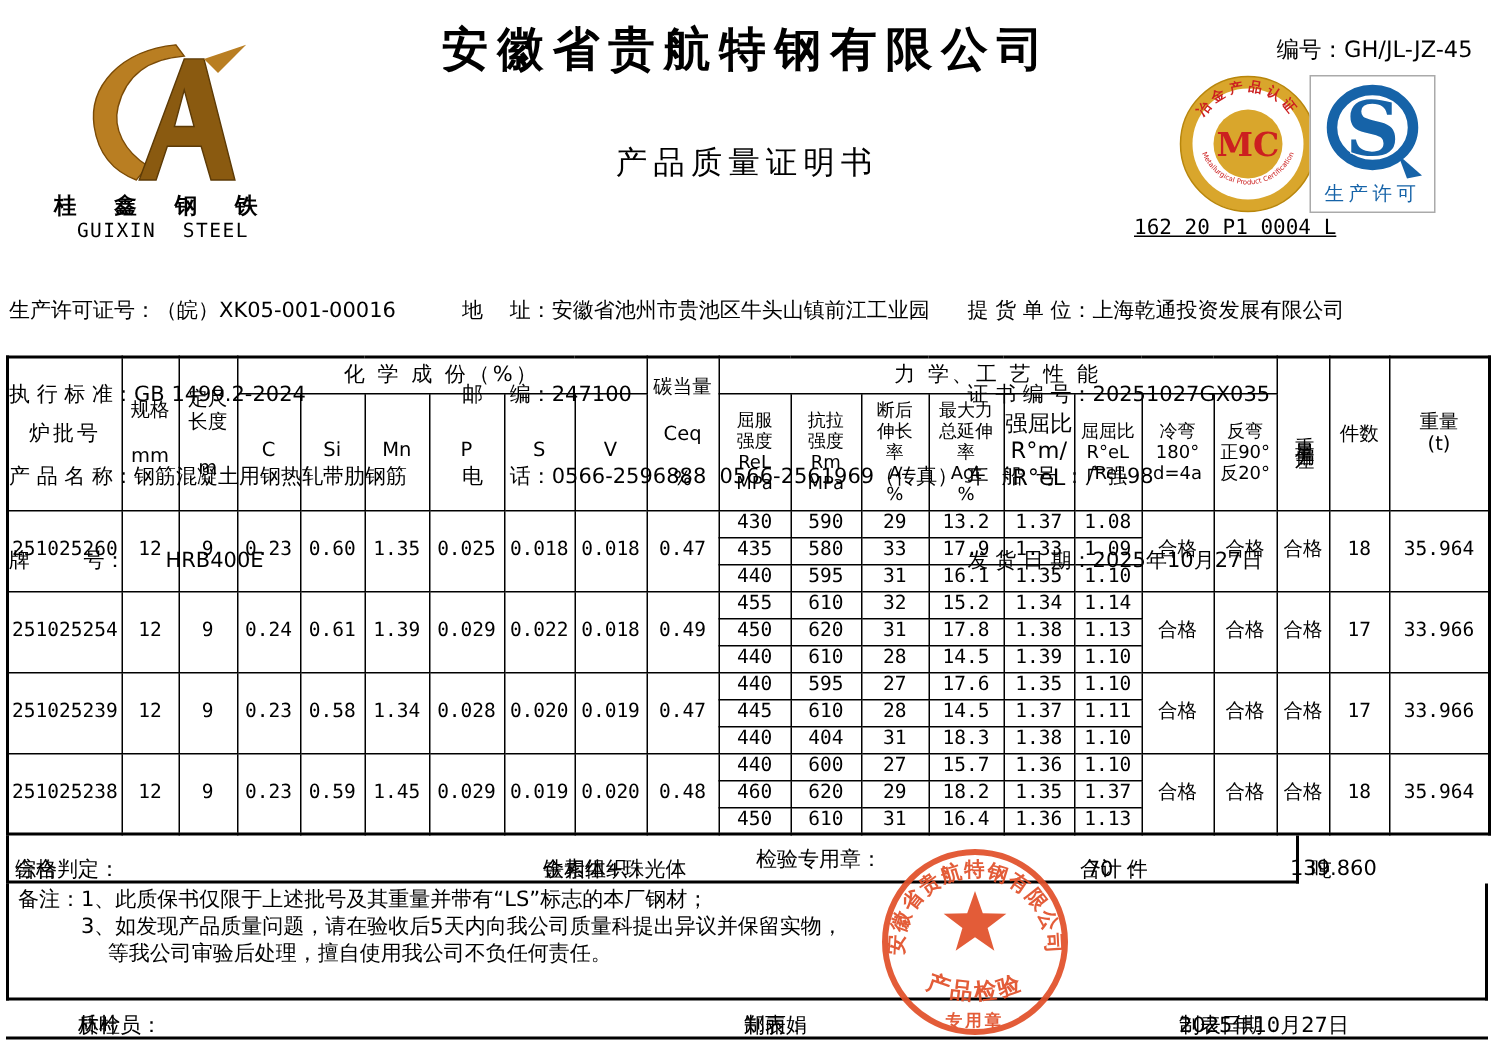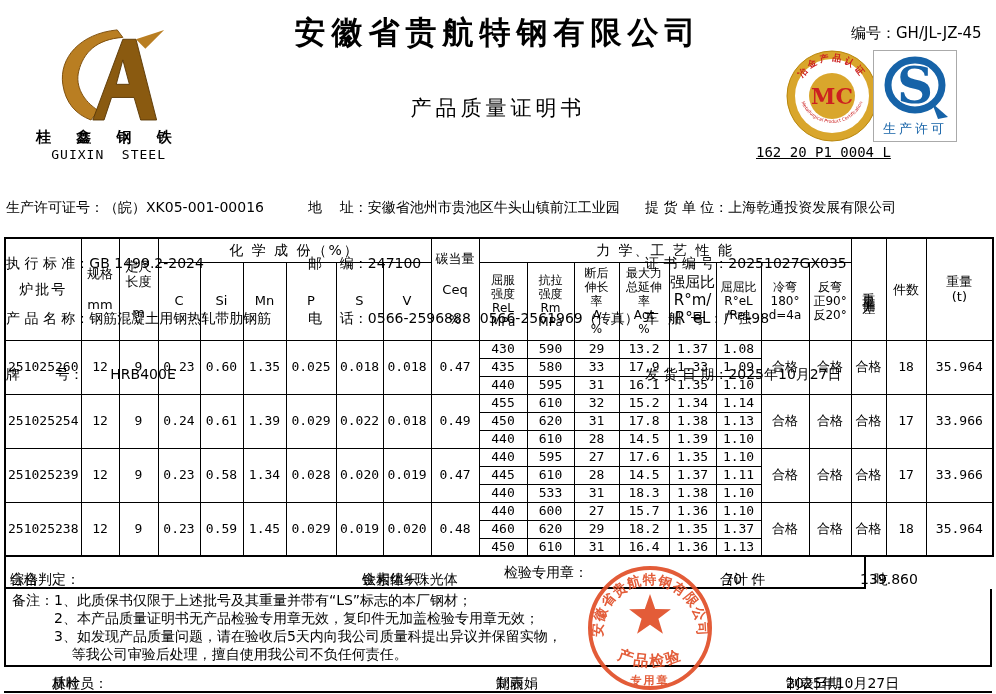--- a/index.html
+++ b/index.html
@@ -309,21 +309,21 @@
       <tr class="dr">
         <td class="num">445</td>
         <td class="num">610</td>
         <td class="num">28</td>
         <td class="num">14.5</td>
         <td class="num">1.37</td>
         <td class="num">1.11</td>
       </tr>
       <tr class="dr">
         <td class="num">440</td>
-        <td class="num">533</td>
+        <td class="num">404</td>
         <td class="num">31</td>
         <td class="num">18.3</td>
         <td class="num">1.38</td>
         <td class="num">1.10</td>
       </tr>
 
       <tr class="dr">
         <td rowspan="3" class="num">251025238</td>
         <td rowspan="3" class="num">12</td>
         <td rowspan="3" class="num">9</td>
@@ -368,21 +368,20 @@
     <div class="summary-row">
       <span style="left:4px"><span>综合判定：</span><span>合格</span></span>
       <span style="left:356px"><span>金相组织：</span><span>铁素体+珠光体</span></span>
       <span style="left:498px">检验专用章：</span>
       <span style="left:714px"><span>合计：</span> <span>70  件</span></span>
       <span style="left:854px"><span>139.860</span>　<span>吨</span></span>
     </div>
 
     <div class="notes-box">
       <div class="note-line"><span>备注：</span><span>1、此质保书仅限于上述批号及其重量并带有“LS”标志的本厂钢材；</span></div>
-      <div class="note-line" style="padding-left:42px">2、本产品质量证明书无产品检验专用章无效，复印件无加盖检验专用章无效；</div>
       <div class="note-line" style="padding-left:42px">3、如发现产品质量问题，请在验收后5天内向我公司质量科提出异议并保留实物，</div>
       <div class="note-line" style="padding-left:42px">    等我公司审验后处理，擅自使用我公司不负任何责任。</div>
     </div>
   </div>
 
   <div class="footer-row">
     <span class="f1"><span>质检员：</span><span>林叶</span></span>
     <span class="f2"><span>制表：</span><span>郑丽娟</span></span>
     <span class="f3"><span>制表日期：</span><span>2025年10月27日</span></span>
   </div>

